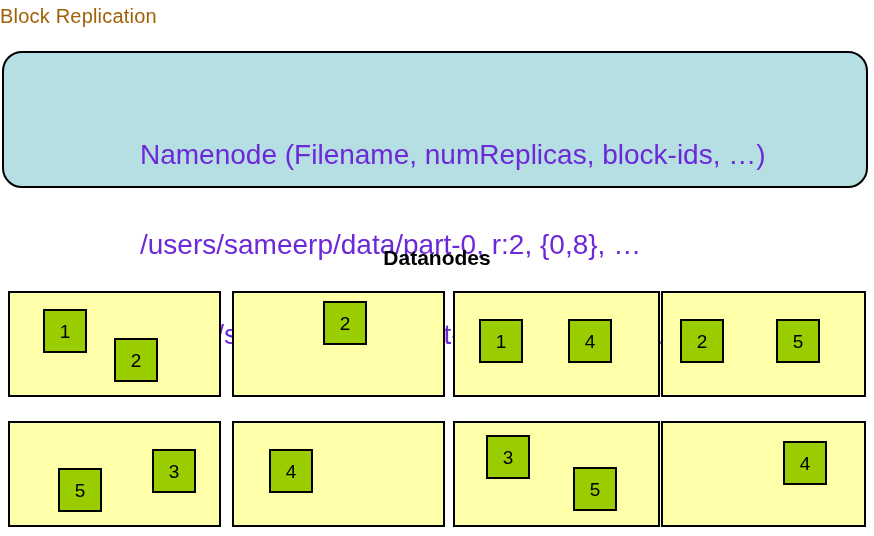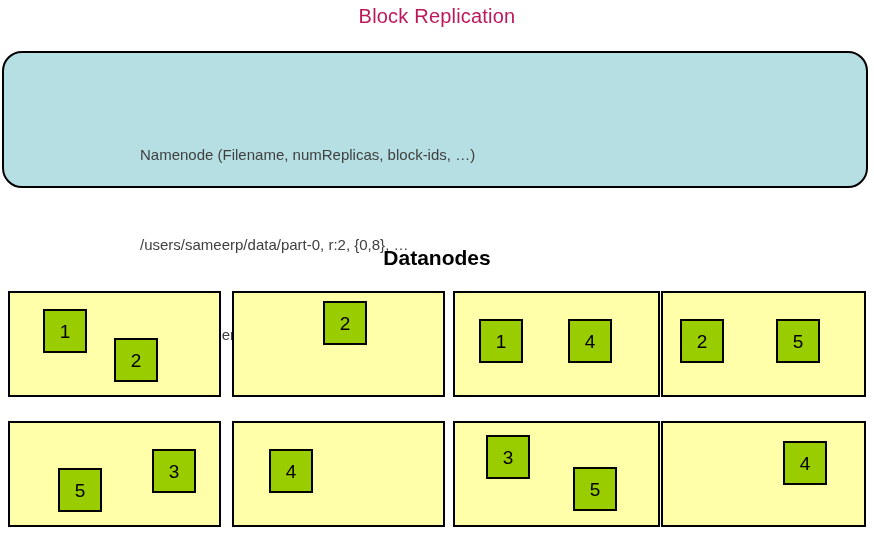--- a/index.html
+++ b/index.html
@@ -21,48 +21,48 @@
     width: 874px;
     height: 536px;
   }
 
   
   .diagram-title {
     position: absolute;
     left: 0;
     top: 4px;
     width: 874px;
-    text-align: center;
+    text-align: left;
     font-size: 20px;
     font-weight: normal;
     line-height: 24px;
     letter-spacing: 0.2px;
-    color: #be185d;
+    color: #a16207;
   }
 
   
   .namenode-box {
     position: absolute;
     left: 2px;
     top: 51px;
     width: 866px;
     height: 137px;
     box-sizing: border-box;
     background: #b5dfe2;
     border: 2px solid #000000;
     border-radius: 20px;
   }
   .namenode-lines {
     position: absolute;
     left: 136px;
     top: 27px;
-    font-size: 15px;
+    font-size: 28px;
     line-height: 30px;
     white-space: pre;
-    color: #404040;
+    color: #6d28d9;
   }
   .namenode-lines > div {
     white-space: pre;
   }
 
   
   .datanodes-label {
     position: absolute;
     left: 0;
     top: 245px;

